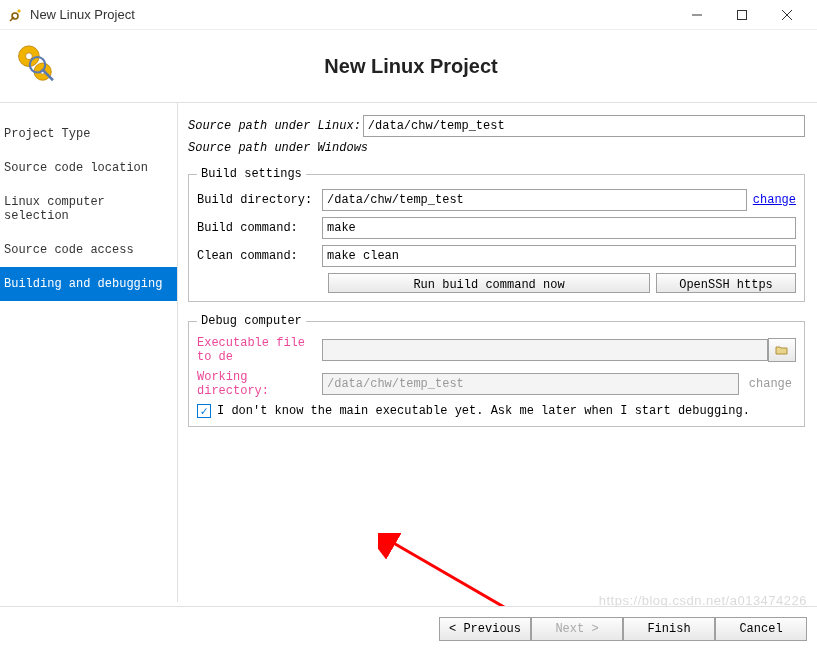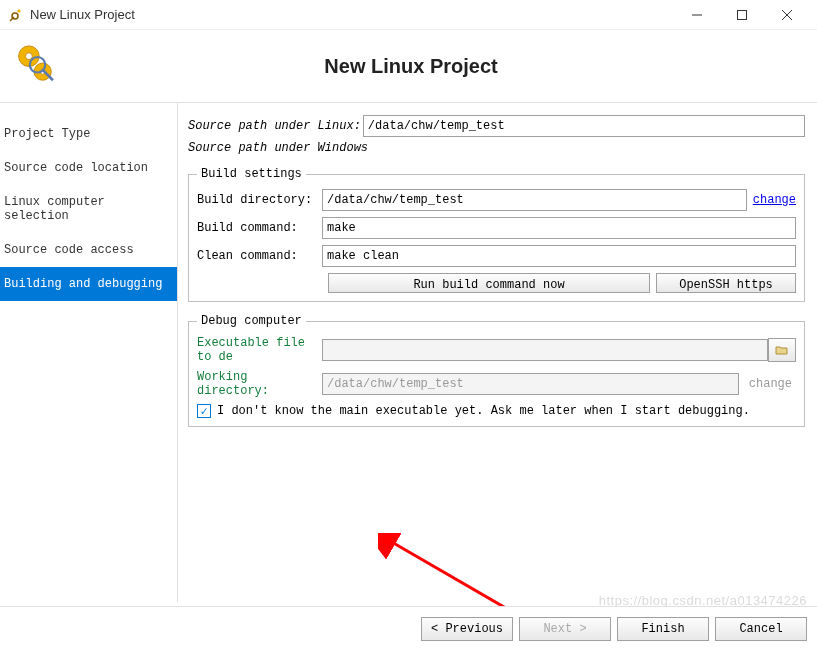--- a/index.html
+++ b/index.html
@@ -118,21 +118,21 @@
   border: 1px solid #a0a0a0;
   background: linear-gradient(#fdfdfd,#e8e8e8);
   padding: 4px 8px;
   font-family: "Courier New", monospace;
   font-size: 12px;
   cursor: pointer;
   height: 20px;
 }
 .btn.wide { flex: 1; }
 .btn.open { width: 140px; }
-.disabled-label { color: #15803d; }
+.disabled-label { color: #ec4899; }
 .fs-input.disabled { background: #f4f4f4; color: #999; cursor: default; }
 .fs-text-disabled {
   flex: 1;
   color: #9a9a9a;
   padding: 3px 4px;
   font-size: 12px;
 }
 .browse-btn {
   width: 28px; height: 24px;
   border: 1px solid #a0a0a0;
@@ -150,21 +150,21 @@
 }
 .footer {
   position: absolute;
   bottom: 0; left: 0; right: 0;
   height: 44px;
   border-top: 1px solid #e0e0e0;
   display: flex;
   align-items: center;
   justify-content: flex-end;
   padding-right: 10px;
-  gap: 6px;
+  gap: 0;
   background: #fff;
 }
 .footer .btn { width: 92px; height: 24px; text-align: center; }
 .footer .btn.disabled { color: #aaa; }
 .watermark {
   position: absolute;
   right: 10px; bottom: 42px;
   color: rgba(150,150,150,0.35);
   font-size: 13px;
   font-family: Arial, sans-serif;

